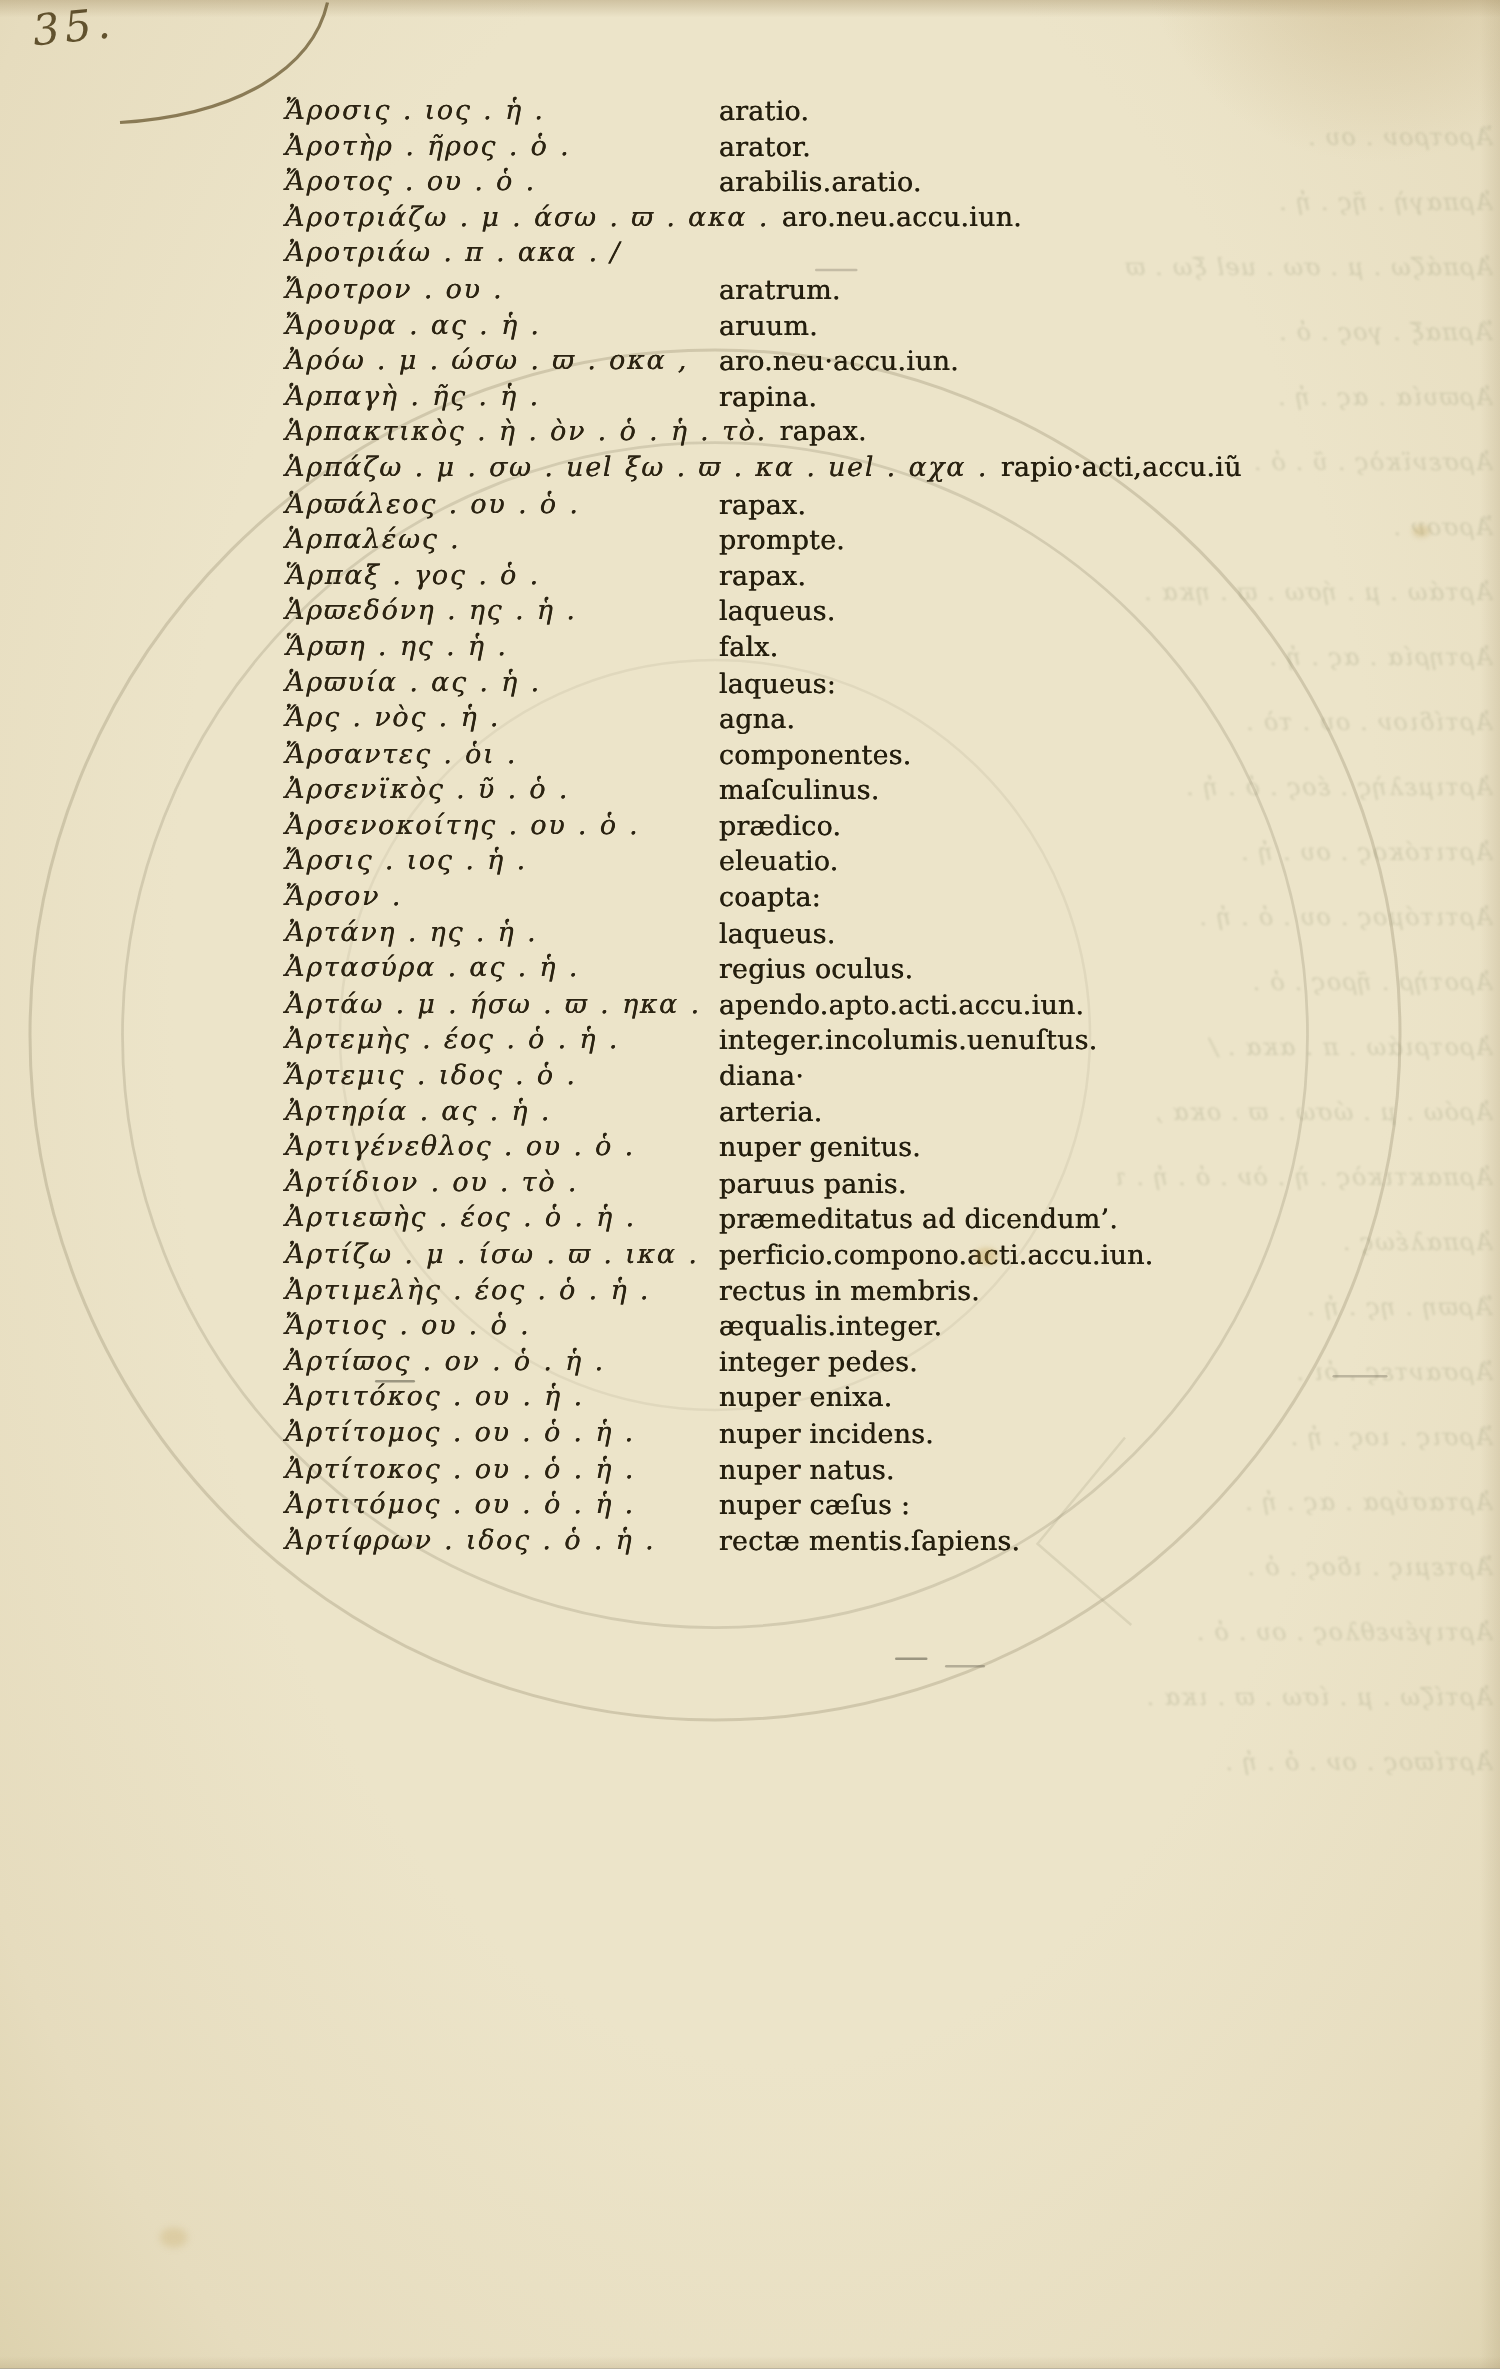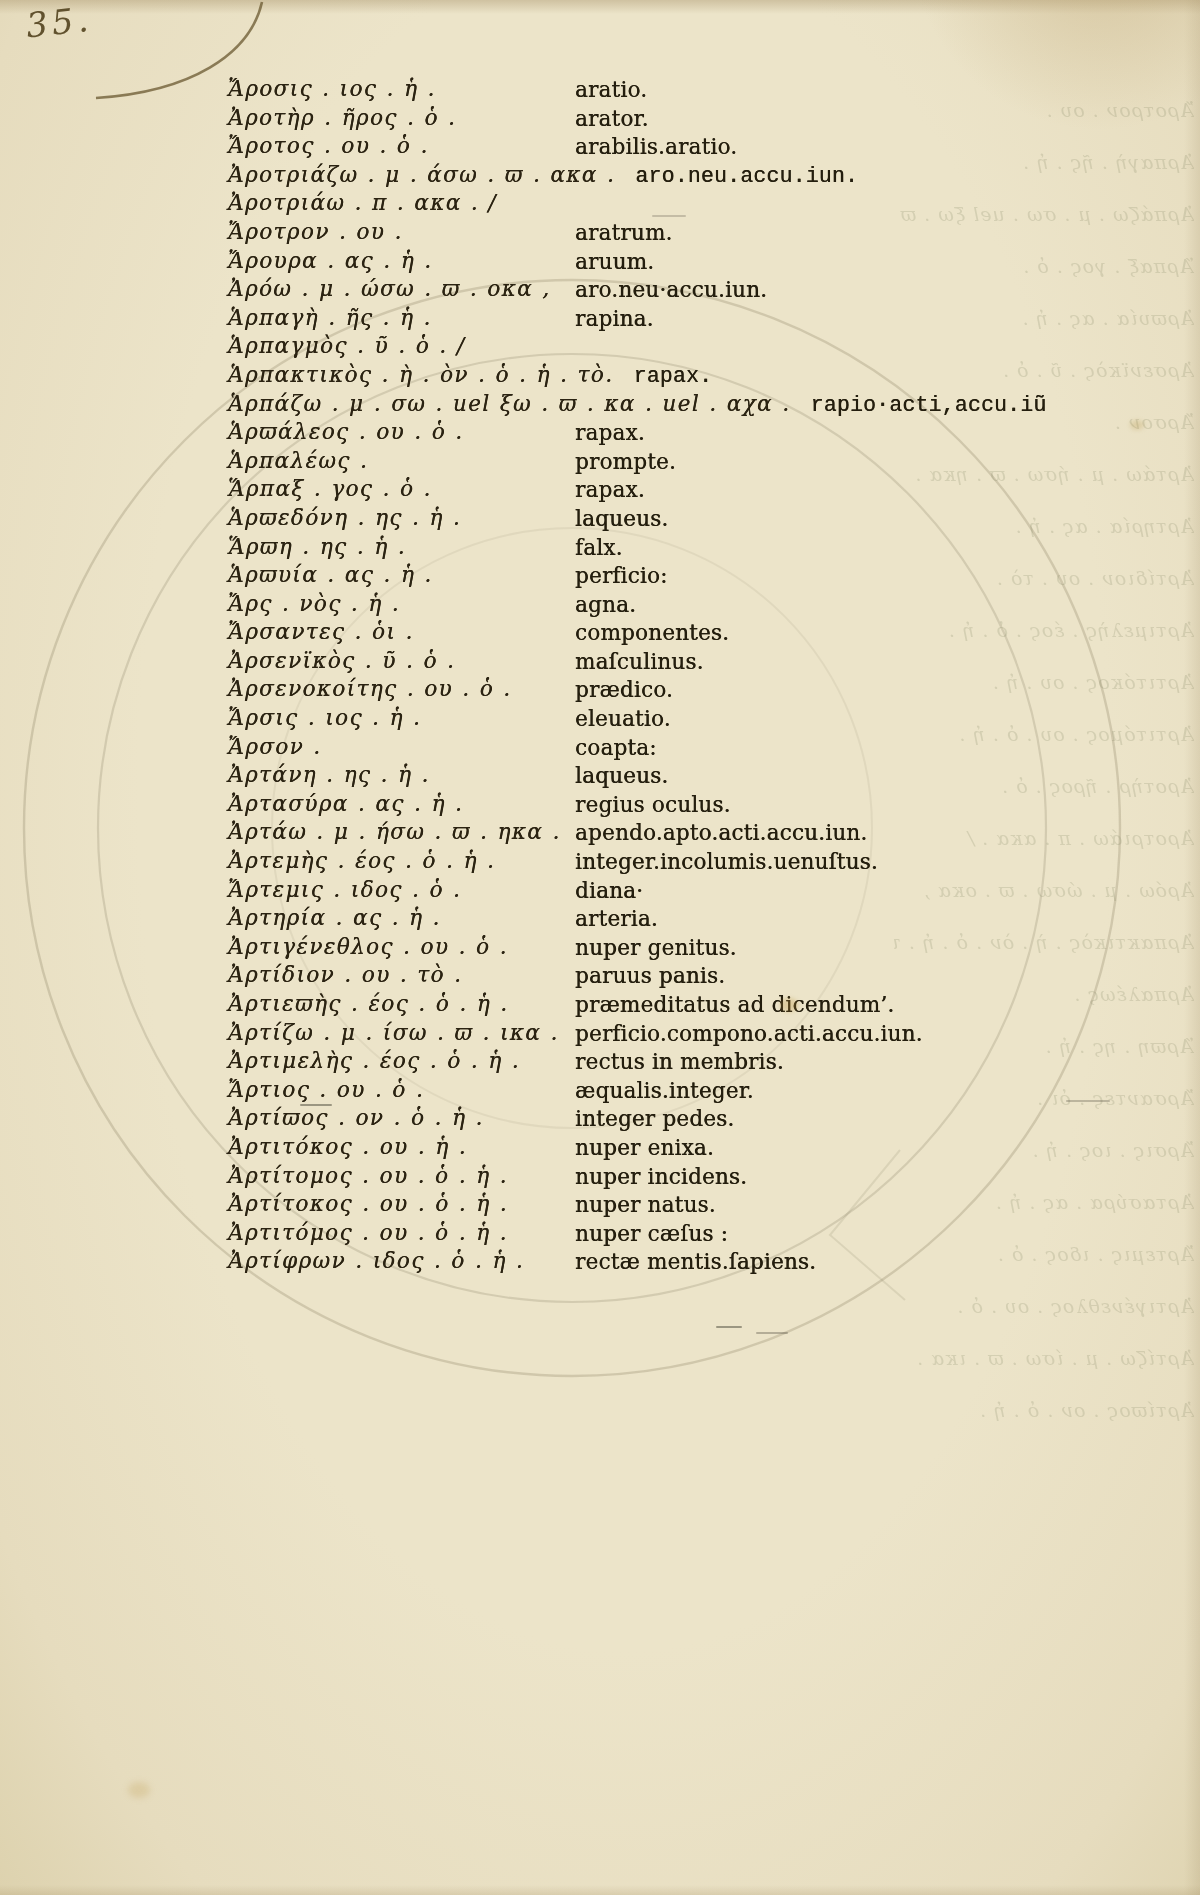--- a/index.html
+++ b/index.html
@@ -52,21 +52,21 @@
     text-shadow:.2px 0 0 #2b2312;
     margin-top:19px;
   }
   .latin{
     position:absolute;left:347px;top:1px;
     font:21.5px "DejaVu Serif", serif;
     letter-spacing:.2px;
     color:#241e0e;
     text-shadow:.35px 0 0 #241e0e;
   }
-  .row.inline .latin{position:static;margin-left:15px;font-family:Liberation Mono, monospace;}
+  .row.inline .latin{position:static;margin-left:5px;}
   
   .speck{position:absolute;border-radius:50%;background:#3a3категории220;}
   .speck,.stain,.dash{pointer-events:none;}
   .stain{position:absolute;border-radius:50%;}
   .dash{position:absolute;height:2px;background:rgba(90,85,70,.55);border-radius:1px;}
 </style>
 </head>
 <body>
 
 <div class="page">
@@ -143,24 +143,20 @@
     <span class="latin">aruum.</span>
   </div>
       <div class="row">
     <span class="greek">Ἀρόω . μ . ώσω . ϖ . οκα ,</span>
     <span class="latin">aro.neu·accu.iun.</span>
   </div>
       <div class="row">
     <span class="greek">Ἁρπαγὴ . ῆς . ἡ .</span>
     <span class="latin">rapina.</span>
   </div>
-      <div class="row">
-    <span class="greek">Ἁρπαγμὸς . ῦ . ὁ . /</span>
-    <span class="latin"></span>
-  </div>
       <div class="row inline">
     <span class="greek">Ἁρπακτικὸς . ὴ . ὸν . ὁ . ἡ . τὸ.</span>
     <span class="latin">rapax.</span>
   </div>
       <div class="row inline">
     <span class="greek">Ἁρπάζω . μ . σω . uel ξω . ϖ . κα . uel . αχα .</span>
     <span class="latin">rapio·acti,accu.iũ</span>
   </div>
       <div class="row">
     <span class="greek">Ἁρϖάλεος . ου . ὁ .</span>
@@ -177,21 +173,21 @@
       <div class="row">
     <span class="greek">Ἁρϖεδόνη . ης . ἡ .</span>
     <span class="latin">laqueus.</span>
   </div>
       <div class="row">
     <span class="greek">Ἅρϖη . ης . ἡ .</span>
     <span class="latin">falx.</span>
   </div>
       <div class="row">
     <span class="greek">Ἁρϖυία . ας . ἡ .</span>
-    <span class="latin">perficio:</span>
+    <span class="latin">laqueus:</span>
   </div>
       <div class="row">
     <span class="greek">Ἄρς . νὸς . ἡ .</span>
     <span class="latin">agna.</span>
   </div>
       <div class="row">
     <span class="greek">Ἄρσαντες . ὁι .</span>
     <span class="latin">componentes.</span>
   </div>
       <div class="row">

